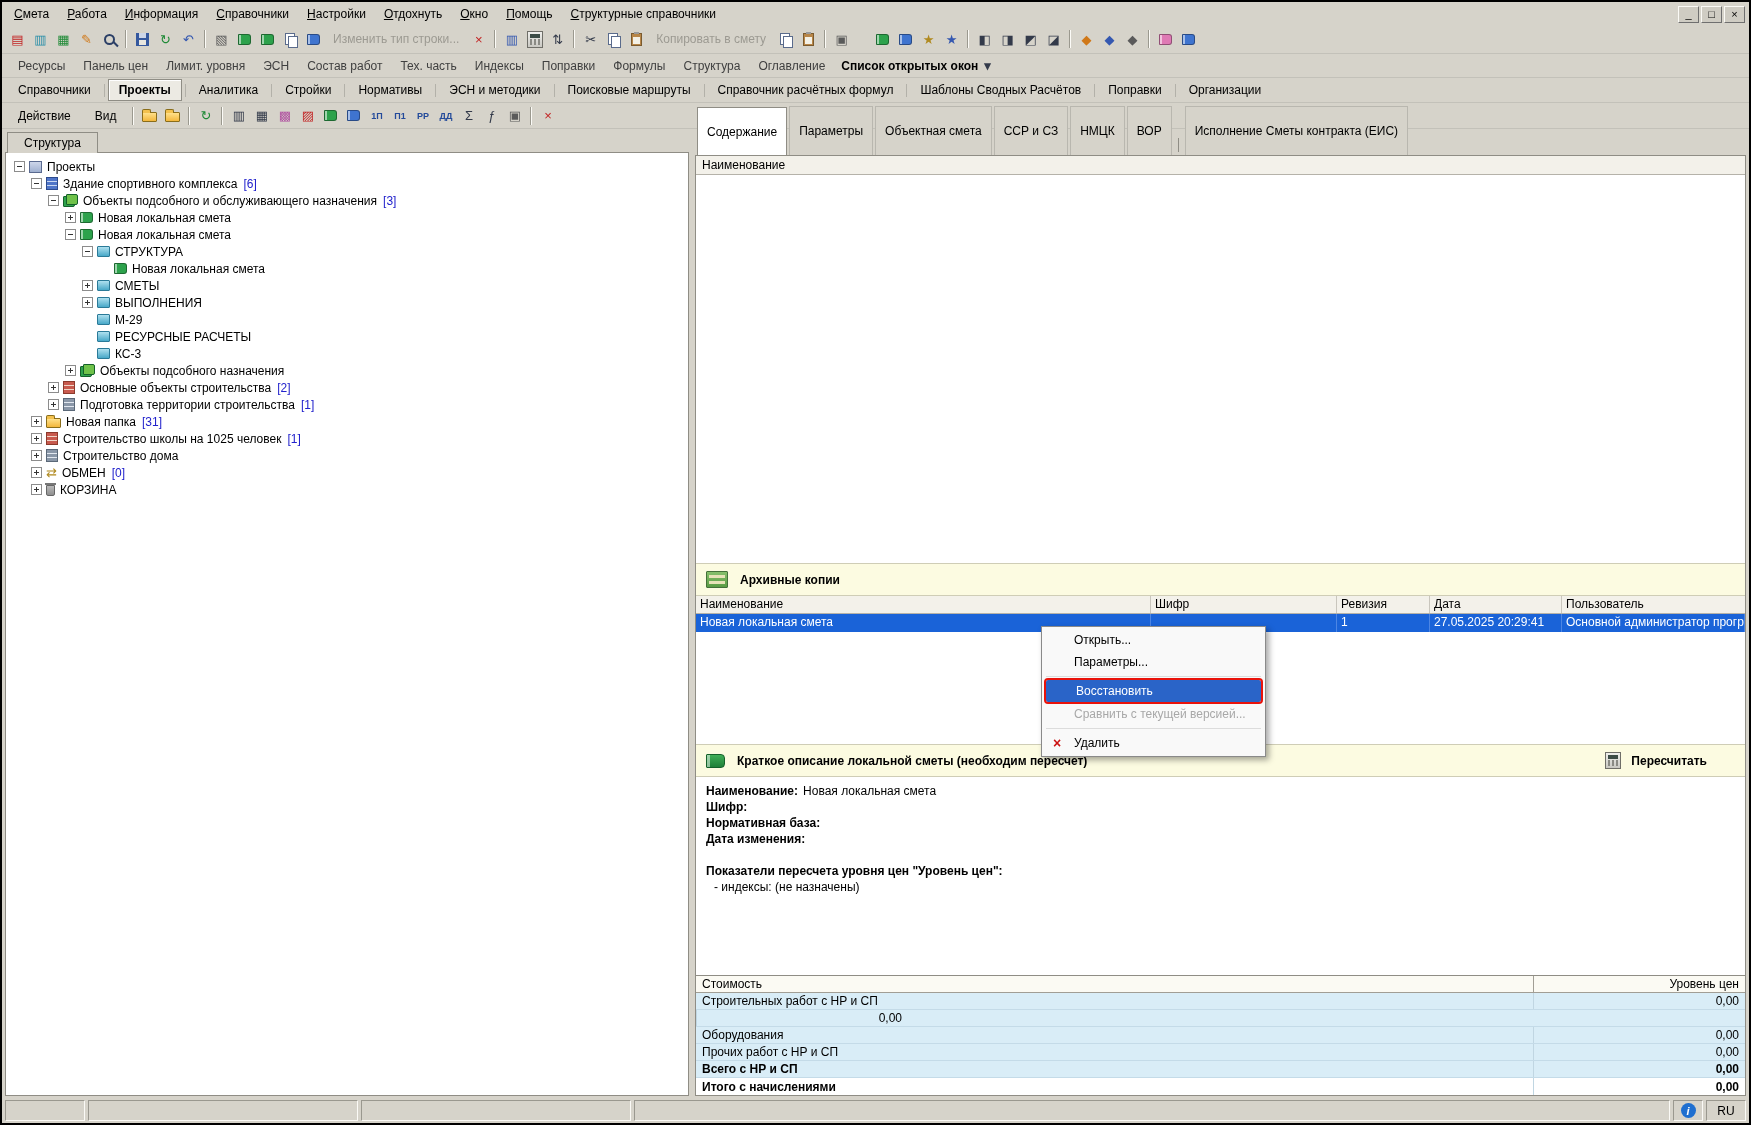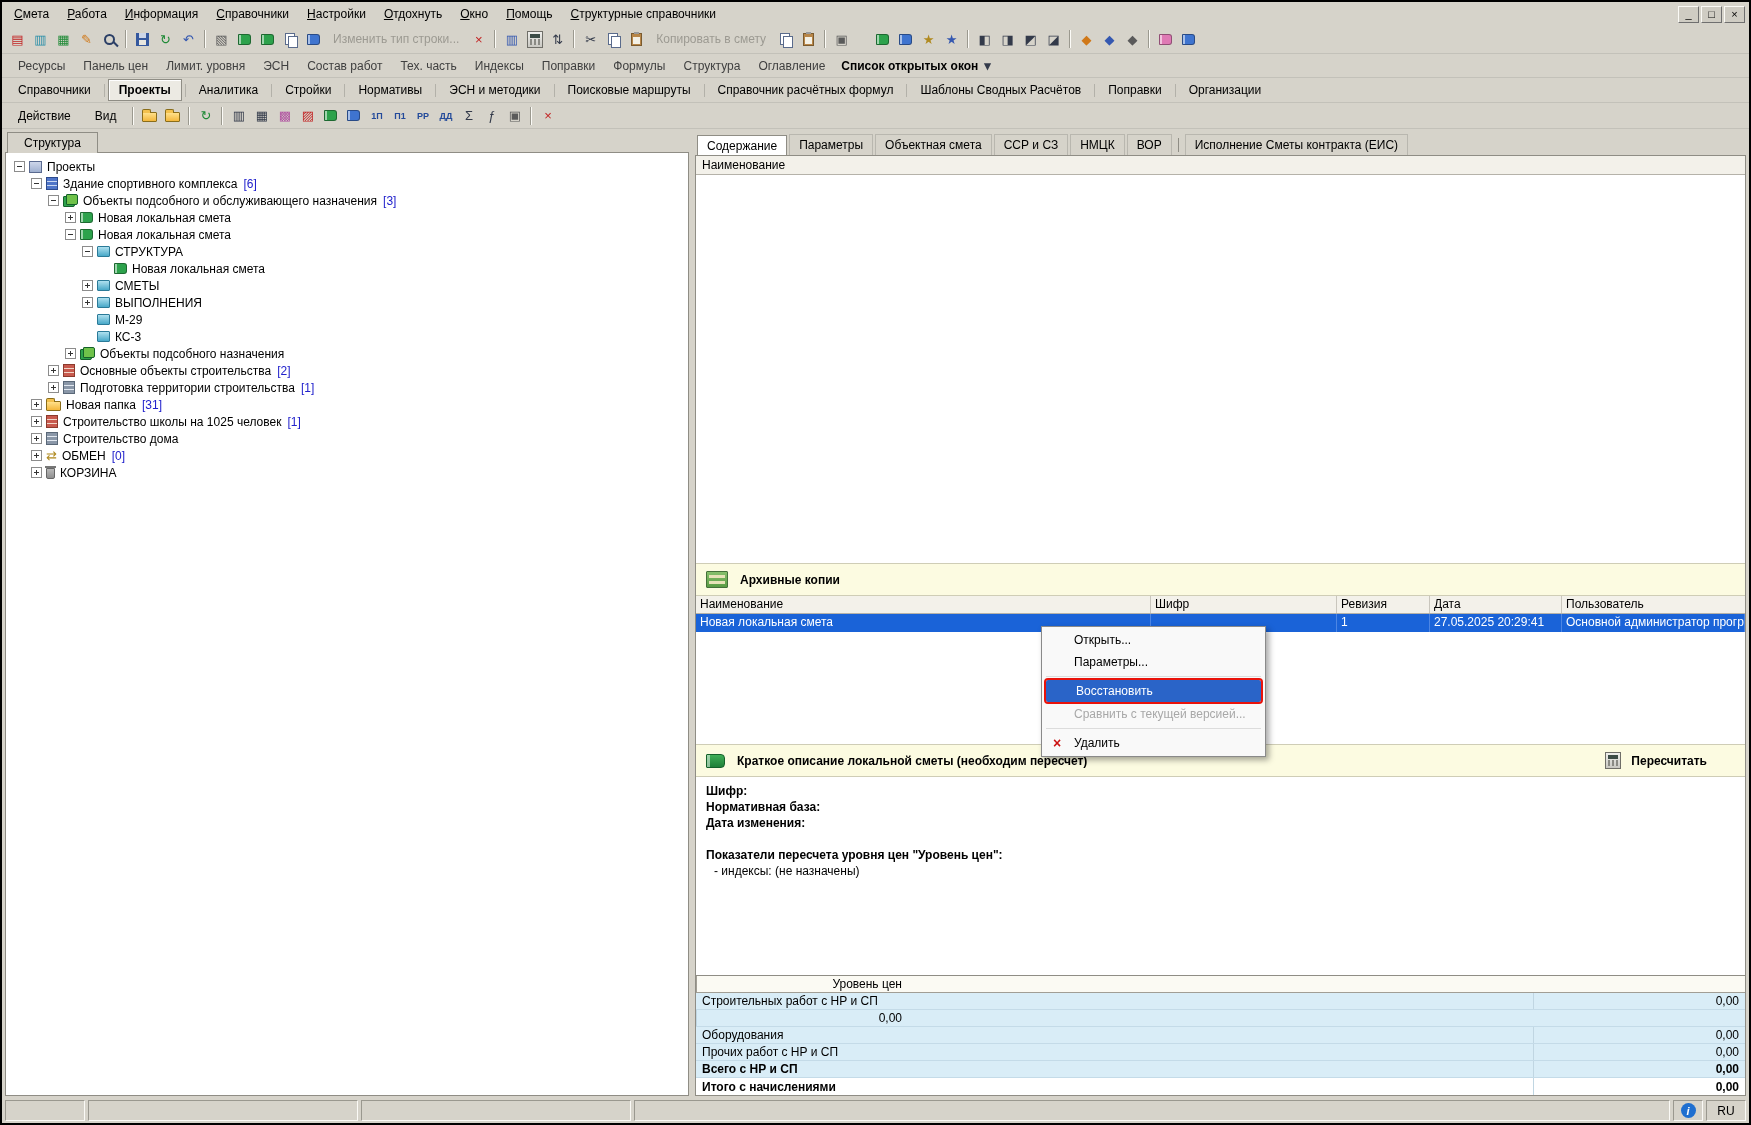--- a/index.html
+++ b/index.html
@@ -46,21 +46,21 @@
 .exp{width:11px;height:11px;flex:none;border:1px solid #8c8c8c;background:#fff;position:relative;margin-right:4px}
 .exp::before{content:"";position:absolute;left:2px;right:2px;top:4px;height:1px;background:#333}
 .exp.p::after{content:"";position:absolute;top:2px;bottom:2px;left:4px;width:1px;background:#333}
 .exp.n{visibility:hidden}
 .ti{flex:none;margin-right:5px;display:flex;align-items:center;justify-content:center}
 .tbdg{color:#2222cc;margin-left:6px}
 .split{width:6px;flex:none}
 
 .right{flex:1;display:flex;flex-direction:column;min-width:0;min-height:0}
 .rptabs{display:flex;align-items:flex-end;height:23px;padding:0 2px;gap:2px;flex:none}
-.rptab{padding:3px 9px;border:1px solid #b9b7af;border-bottom:none;background:#d6d3ca;white-space:nowrap}
+.rptab{padding:17px 9px;border:1px solid #b9b7af;border-bottom:none;background:#d6d3ca;white-space:nowrap}
 .rptab.active{background:#fff;position:relative;top:1px;border-color:#8f8d85}
 .rpsep{width:1px;height:14px;background:#8f8d85;margin:0 4px 3px}
 .rcontent{flex:1;background:#fff;border:1px solid #8f8d85;position:relative;display:flex;flex-direction:column;min-height:0}
 .colhead{height:19px;flex:none;background:#f3f1ea;border-bottom:1px solid #b5b2a9;display:flex;align-items:center;padding-left:6px}
 .vempty{height:388px;flex:none}
 .band{height:33px;flex:none;background:#fcfbe1;border-top:1px solid #cfcdb6;border-bottom:1px solid #cfcdb6;display:flex;align-items:center;padding:0 10px;gap:12px}
 .band b{font-size:12px}
 .recalc{margin-left:auto;display:flex;align-items:center;gap:10px;padding-right:28px}
 .ahead{display:flex;height:18px;flex:none;background:#f3f1ea;border-bottom:1px solid #b5b2a9}
 .acell{border-right:1px solid #c9c6bd;padding:1px 4px;white-space:nowrap;overflow:hidden}
@@ -397,20 +397,28 @@
               <i class="ifile"></i>
             </span>
           <span>М-29</span>
           <span class="tbdg"></span>
         </div>
         <div class="trow" style="--d:4">
           <span class="exp n"></span>
           <span class="ti">
               <i class="ifile"></i>
             </span>
+          <span>РЕСУРСНЫЕ РАСЧЕТЫ</span>
+          <span class="tbdg"></span>
+        </div>
+        <div class="trow" style="--d:4">
+          <span class="exp n"></span>
+          <span class="ti">
+              <i class="ifile"></i>
+            </span>
           <span>КС-3</span>
           <span class="tbdg"></span>
         </div>
         <div class="trow" style="--d:3">
           <span class="exp p"></span>
           <span class="ti">
               <i class="ibooks2"></i>
             </span>
           <span>Объекты подсобного назначения</span>
           <span class="tbdg"></span>
@@ -515,31 +523,33 @@
 
         <div class="band">
           <i class="ibookbig"></i>
           <b>Краткое описание локальной сметы (необходим пересчет)</b>
           <span class="recalc">
             <i class="icalc"></i>
             <b>Пересчитать</b>
           </span>
         </div>
         <div class="dbody">
+          <div class="dline"><b>Наименование:</b><span>Новая локальная смета</span></div>
           <div class="dline"><b>Шифр:</b><span></span></div>
           <div class="dline"><b>Нормативная база:</b><span></span></div>
           <div class="dline"><b>Дата изменения:</b><span></span></div>
           <div class="dline ind"><b>Показатели пересчета уровня цен "Уровень цен":</b></div>
           <div class="dline indv">- индексы: (не назначены)</div>
         </div>
 
         <div class="spacer"></div>
 
         <div class="cost">
           <div class="crow chead">
+            <span class="cl">Стоимость</span>
             <span class="cv">Уровень цен</span>
           </div>
           <div class="crow cdata">
             <span class="cl">Строительных работ с НР и СП</span>
             <span class="cv">0,00</span>
           </div>
           <div class="crow cdata">
             <span class="cv">0,00</span>
           </div>
           <div class="crow cdata">

